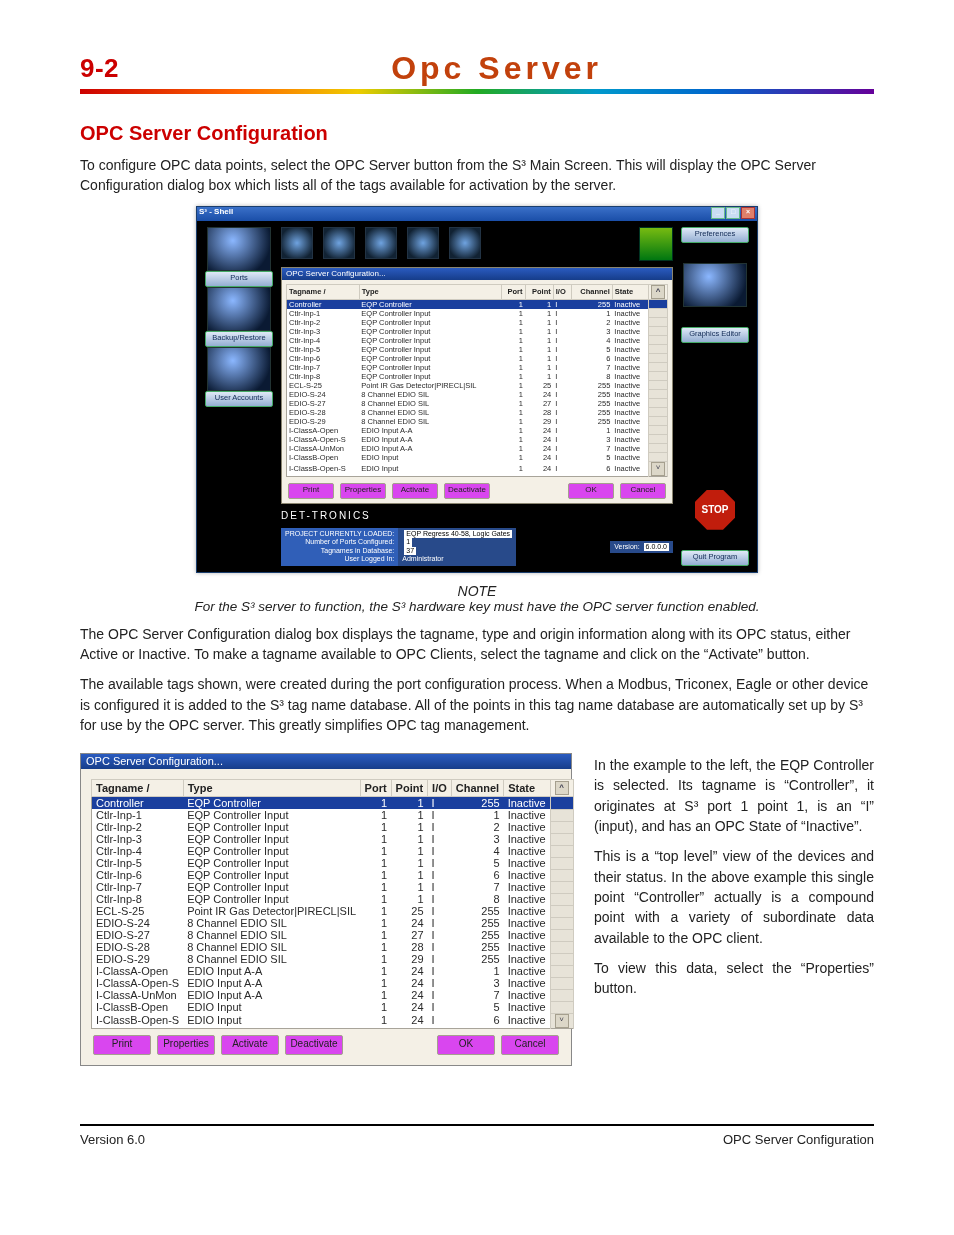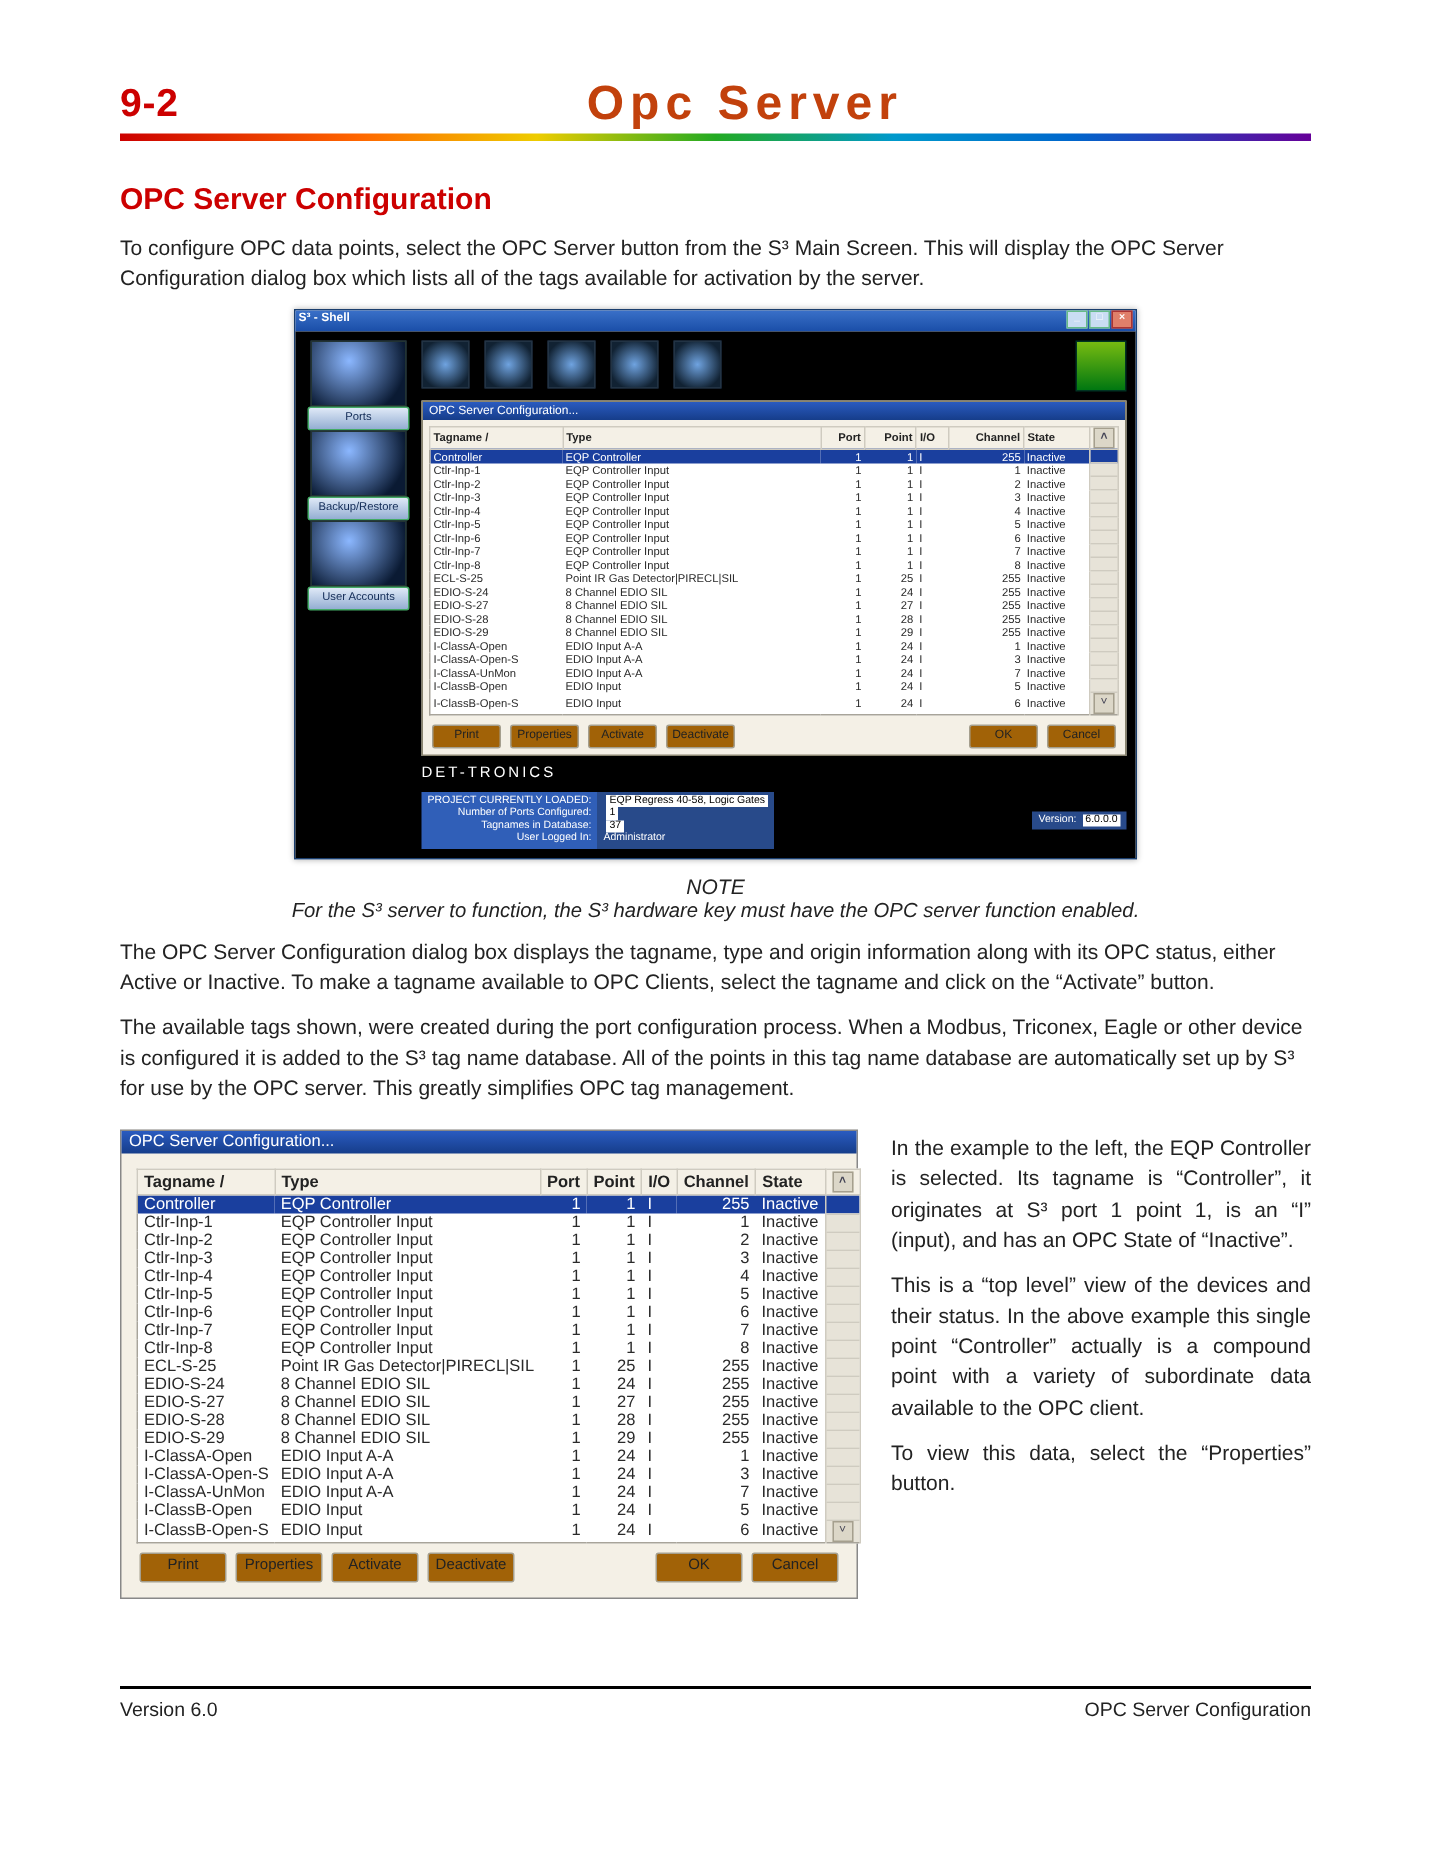--- a/index.html
+++ b/index.html
@@ -105,21 +105,21 @@
   .opc-table { width:100%; border-collapse:collapse; background:#fff; border:1px solid #a8a49a; }
   .opc-table th { background:#f4f0e6; border:1px solid #cfcbc0; font-weight:bold; padding:1px 4px; text-align:left; white-space:nowrap; }
   .opc-table th.r , .opc-table td.r { text-align:right; }
   .opc-table td { border-bottom:0; padding:0 4px; white-space:nowrap; color:#2a2a2a; }
   .opc-table tr.sel td { background:#1a3f9e; color:#fff; }
   .scroll-col { width:14px; }
   .scroll-cell { background:#e7e3d8; border:1px solid #cfcbc0; }
   .arrow-btn { width:12px; height:12px; background:#dcd7c8; border:1px solid #a59f8e; font-size:8px; text-align:center; line-height:10px; color:#445;}
   .dlg-btnrow { display:flex; gap:6px; padding:6px 2px 0 2px; }
   .dlg-btnrow .spacer { flex:1; }
-  .dlg-btn { min-width:56px; height:18px; background:#a16207; border:1px solid #a59f8e; border-radius:2px; font-size:10px; line-height:16px; text-align:center; color:#222;}
+  .dlg-btn { min-width:56px; height:18px; background:#d946ef; border:1px solid #a59f8e; border-radius:2px; font-size:10px; line-height:16px; text-align:center; color:#222;}
   .mini .dlg-btn { min-width:44px; height:14px; font-size:8px; line-height:12px; }
   .mini .opc-table { font-size:7.5px; }
   .mini .opc-table th, .mini .opc-table td { padding:0 2px; }
 
   
   .two-col { display:flex; gap:22px; align-items:flex-start; }
   .two-col .left { flex:0 0 auto; }
   .two-col .right { flex:1; }
   .two-col .right p { text-align:justify; }
 
@@ -417,20 +417,28 @@
             <div><span class="box">37</span></div>
             <div><span>Administrator</span></div>
           </div>
           <div class="sp-right" style="margin-left:auto; align-self:center;">
             <span class="ver">Version:</span>
             <span class="box">6.0.0.0</span>
           </div>
         </div>
       </div>
 
+      <div class="right-rail">
+        <div class="rail-btn">Preferences</div>
+        <div class="rail-pic"></div>
+        <div class="rail-btn">Graphics Editor</div>
+        <div style="flex:1"></div>
+        <div class="stop-sign">STOP</div>
+        <div class="rail-btn">Quit Program</div>
+      </div>
     </div>
   </div>
 
   <span class="note-label">NOTE</span>
   <div class="note-body">For the S³ server to function, the S³ hardware key must have the OPC server function enabled.</div>
 
   <p>The OPC Server Configuration dialog box displays the tagname, type and origin information along with its OPC status, either Active or Inactive.  To make a tagname available to OPC Clients, select the tagname and click on the “Activate” button.</p>
   <p>The available tags shown, were created during the port configuration process.  When a Modbus, Triconex, Eagle or other device is configured it is added to the S³ tag name database.  All of the points in this tag name database are automatically set up by S³ for use by the OPC server. This greatly simplifies OPC tag management.</p>
 
   <div class="two-col">

